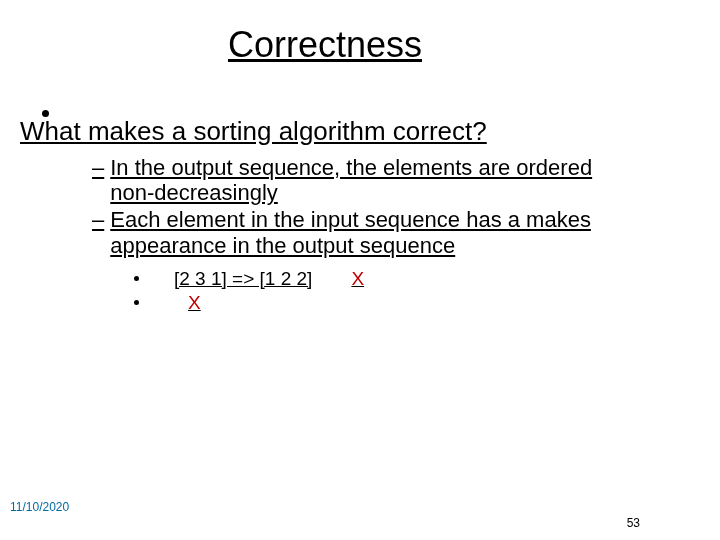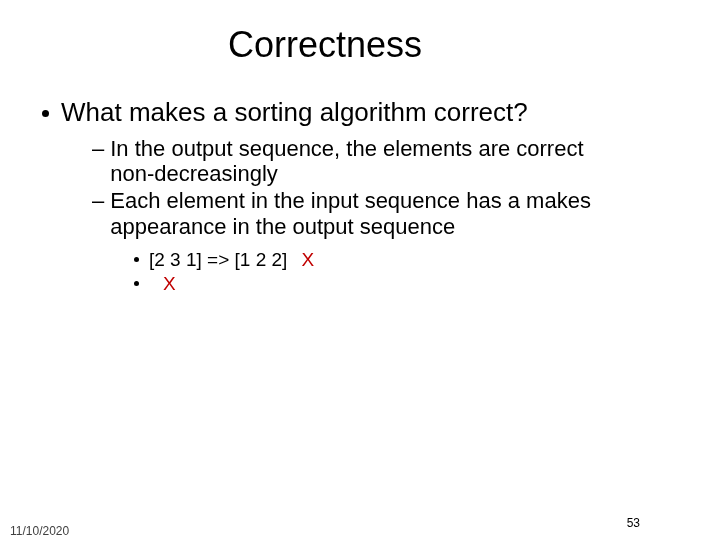--- a/index.html
+++ b/index.html
@@ -11,37 +11,39 @@
     font-family: Arial, Helvetica, sans-serif;
     color: #000;
     overflow: hidden;
     position: relative;
   }
   .slide {
     width: 650px;
     height: 540px;
     position: relative;
     box-sizing: border-box;
+    text-decoration: underline;
   }
   .title {
     text-align: center;
     font-size: 36px;
     font-weight: 400;
     padding-top: 24px;
     padding-bottom: 12px;
   }
   .content {
     padding: 20px 20px 0 20px;
     font-size: 26px;
     line-height: 1.15;
   }
   .bullet-l1 {
     display: flex;
     align-items: flex-start;
     margin-bottom: 6px;
+    flex-direction: column;
   }
   .bullet-l1 .dot {
     width: 7px;
     height: 7px;
     background: #000;
     border-radius: 50%;
     margin-top: 12px;
     margin-left: 22px;
     margin-right: 12px;
     flex-shrink: 0;
@@ -62,40 +64,41 @@
   }
   .subsub-list {
     font-size: 19px;
     margin-top: 10px;
     margin-left: 114px;
   }
   .subsub-item {
     display: flex;
     align-items: flex-start;
     margin-bottom: 2px;
+    gap: 25px;
   }
   .subsub-item .dot2 {
     width: 5px;
     height: 5px;
     background: #000;
     border-radius: 50%;
     margin-top: 8px;
     margin-right: 10px;
     flex-shrink: 0;
   }
   .red-x {
     color: #c00000;
     margin-left: 14px;
   }
   .footer-date {
     position: absolute;
     left: 10px;
-    bottom: 2px;
+    bottom: 26px;
     font-size: 12px;
-    color: #404040;
+    color: #0369a1;
   }
   .footer-page {
     position: absolute;
     right: 10px;
     bottom: 10px;
     font-size: 12px;
     color: #000;
   }
 </style>
 </head>
@@ -108,21 +111,21 @@
   <div class="content">
 
     <div class="bullet-l1">
       <span class="dot"></span>
       <span>What makes a sorting algorithm correct?</span>
     </div>
 
     <div class="sub-list">
       <div class="sub-item">
         <span class="dash">–</span>
-        <span>In the output sequence, the elements are correct non-decreasingly</span>
+        <span>In the output sequence, the elements are ordered non-decreasingly</span>
       </div>
       <div class="sub-item">
         <span class="dash">–</span>
         <span>Each element in the input sequence has a makes appearance in the output sequence</span>
       </div>
     </div>
 
     <div class="subsub-list">
       <div class="subsub-item">
         <span class="dot2"></span>

